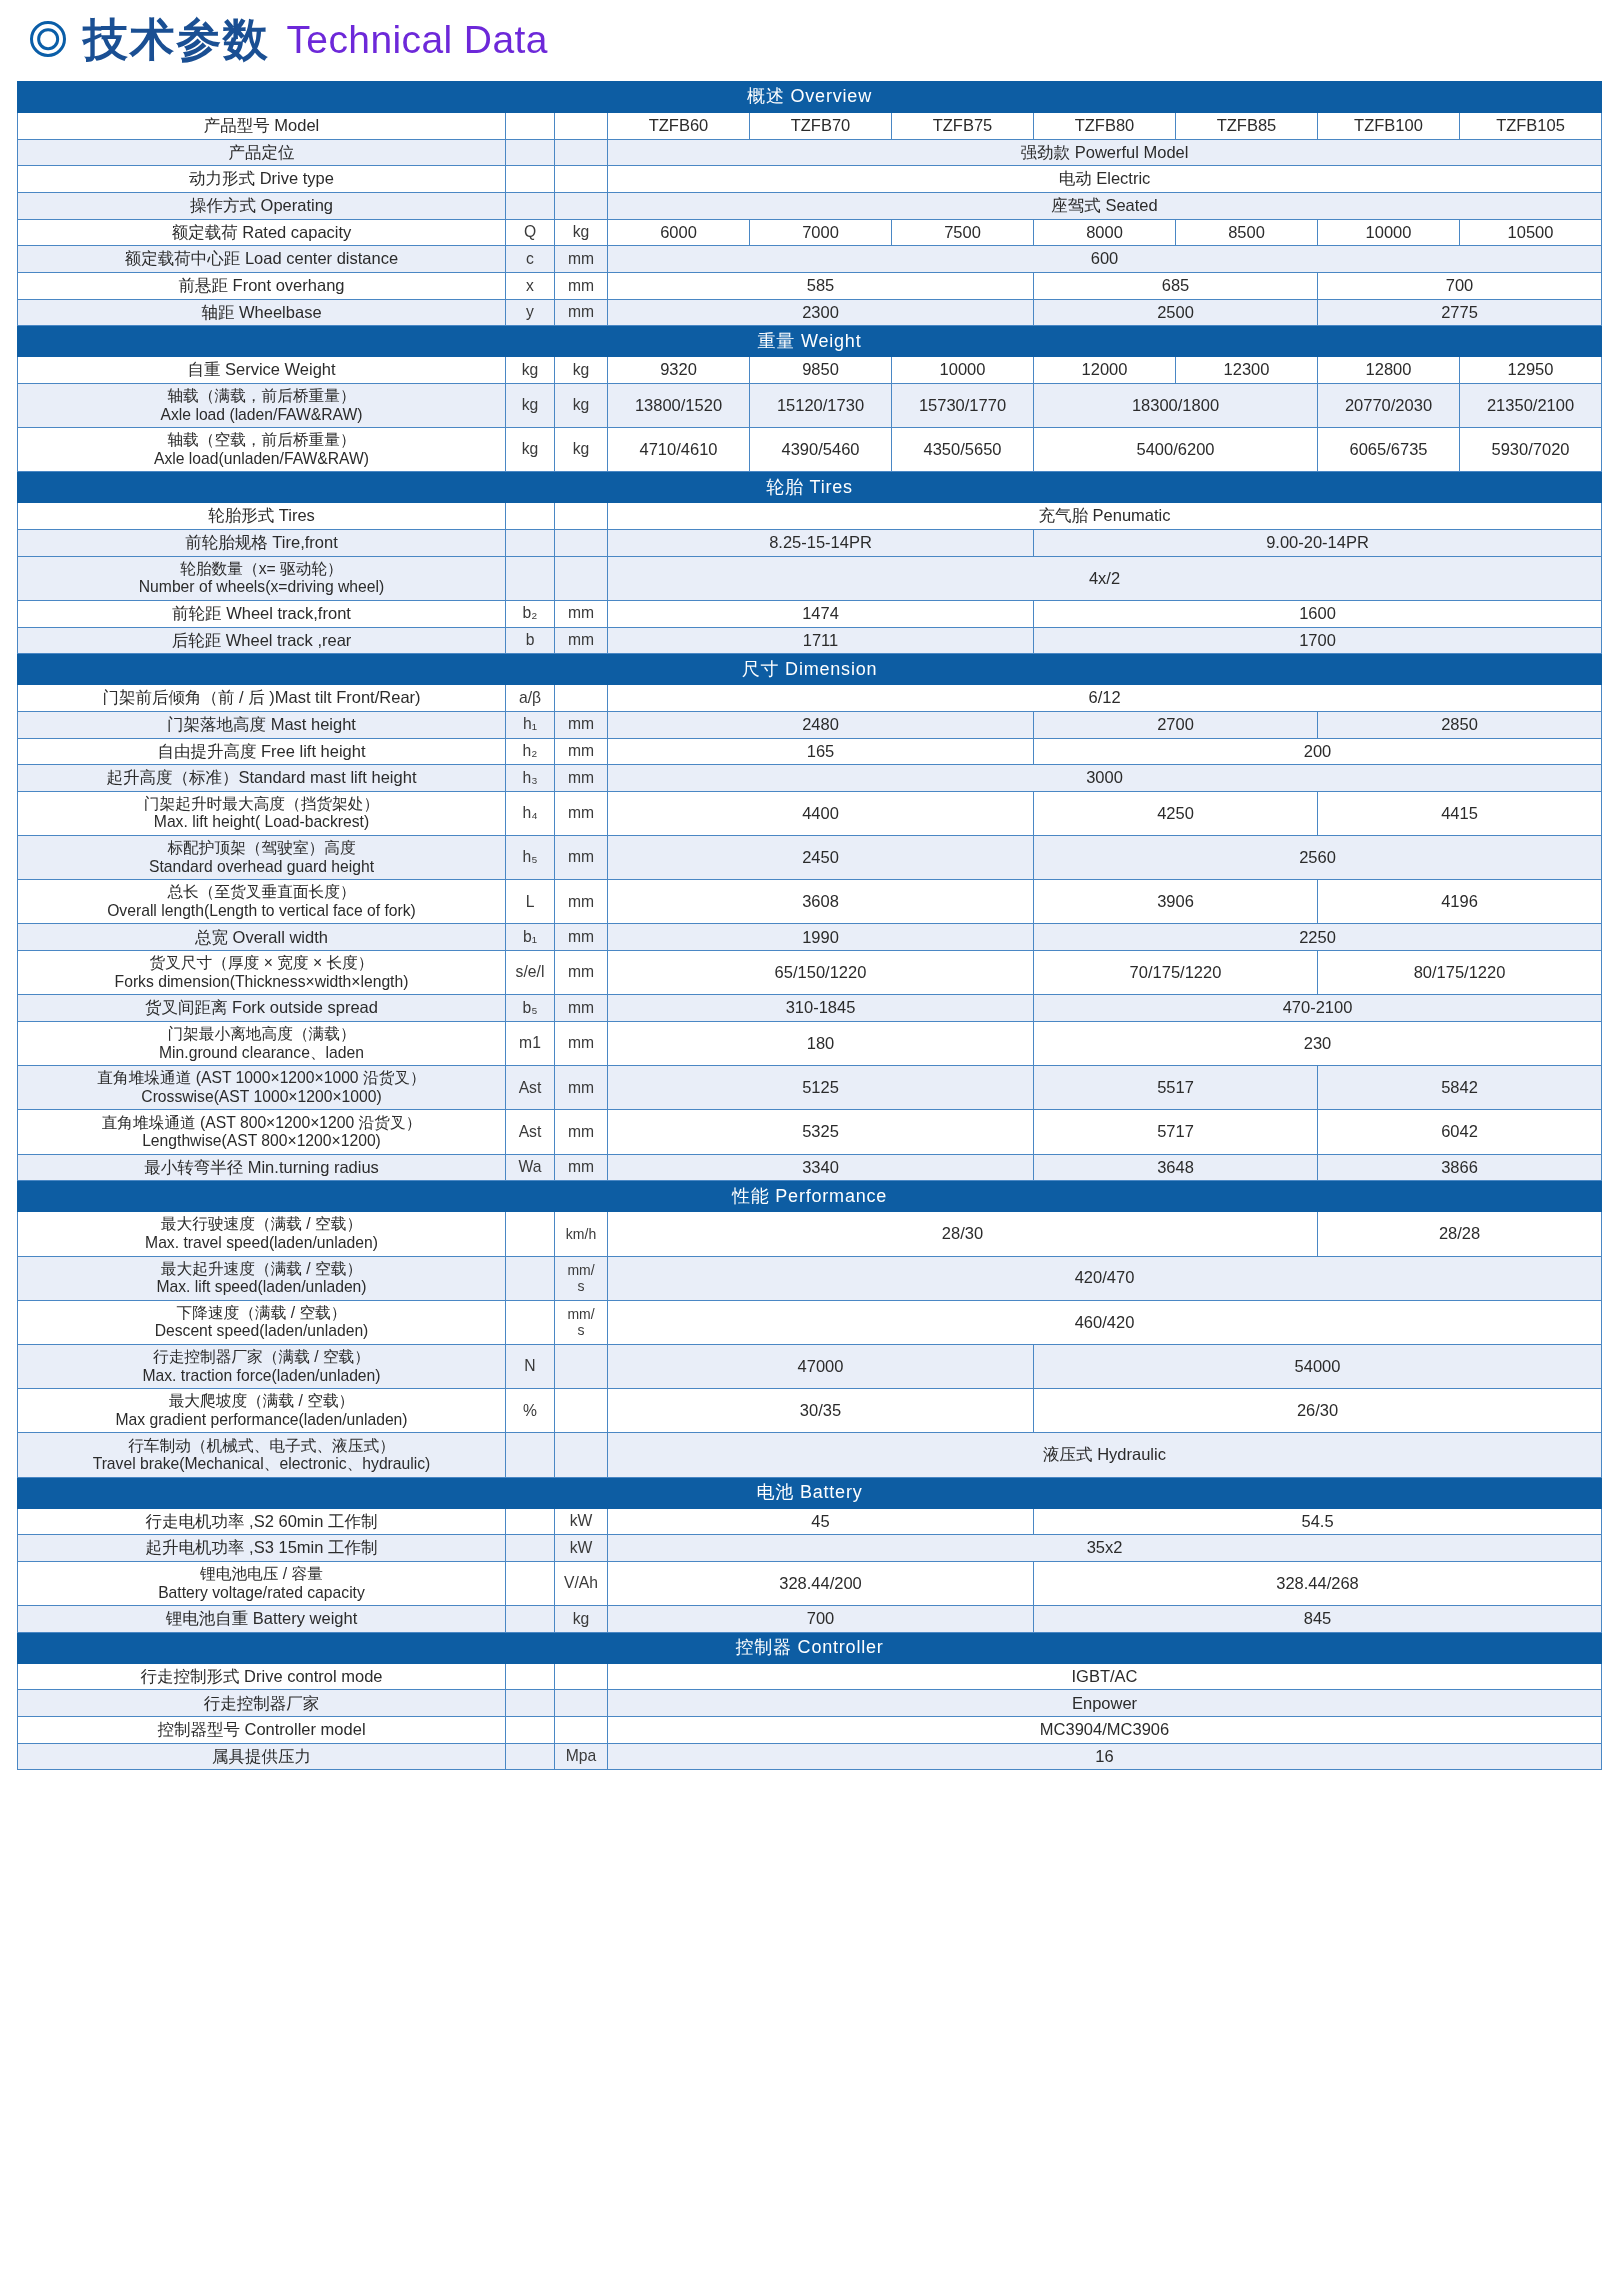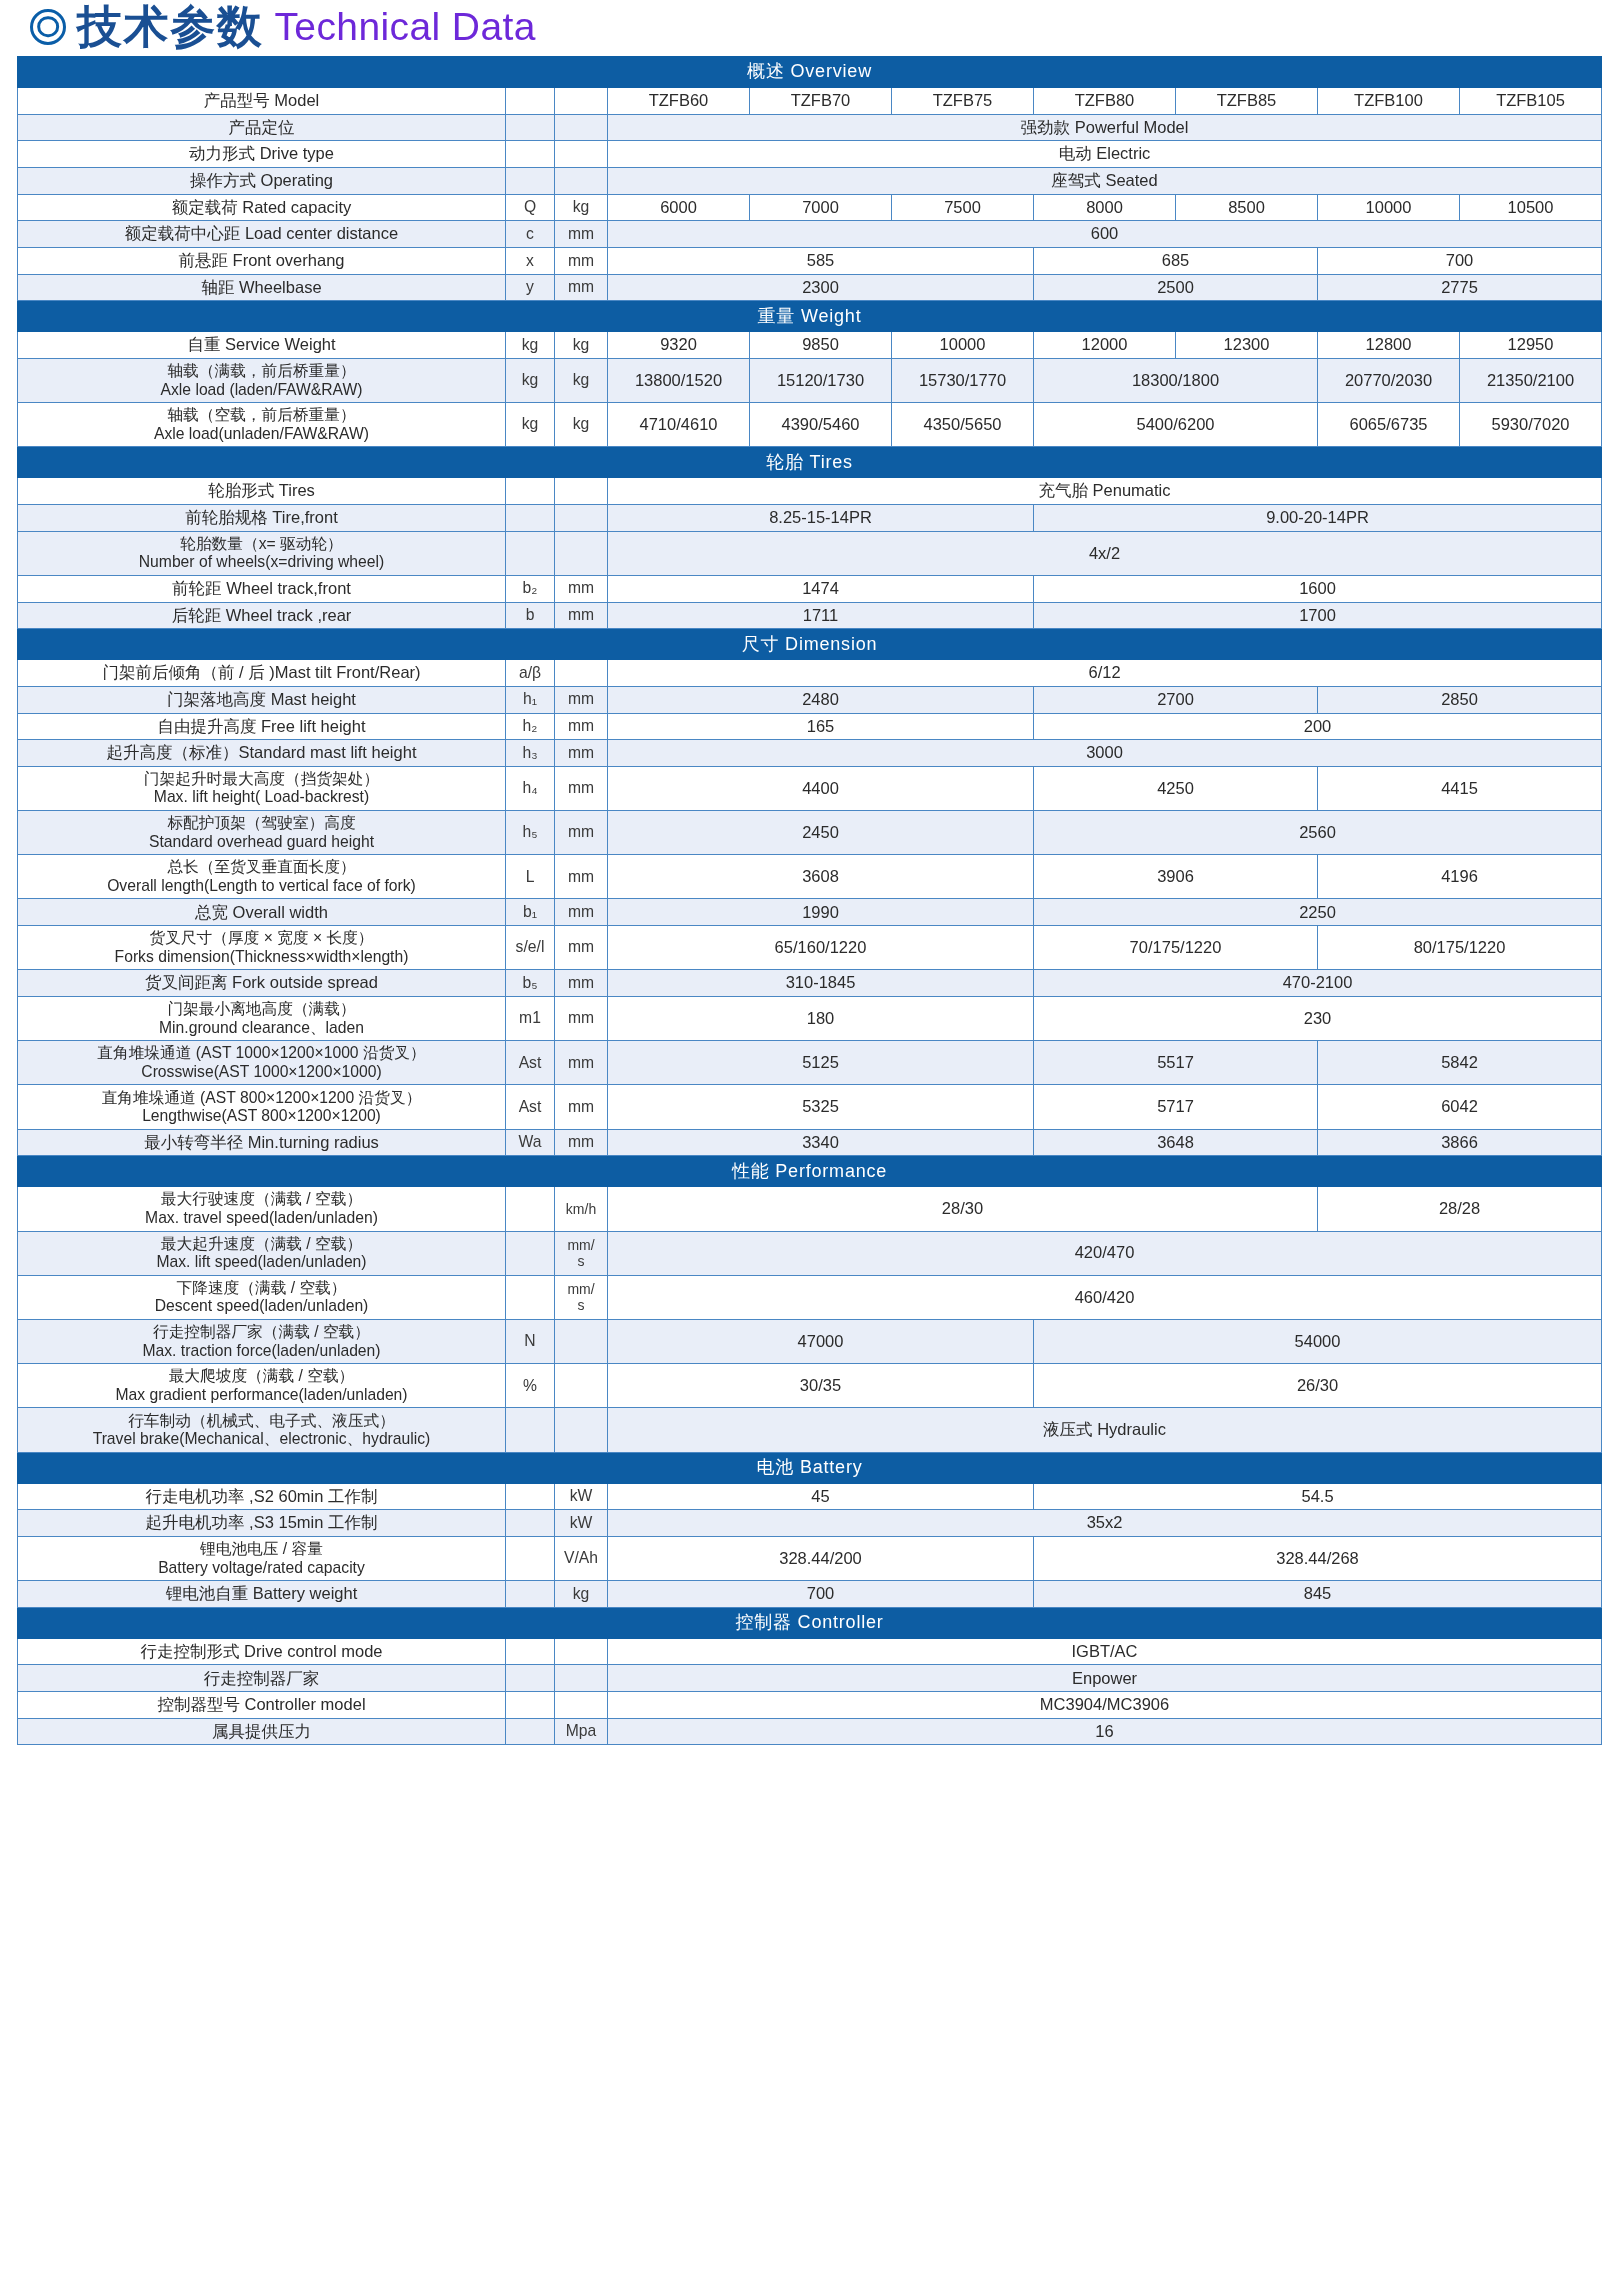--- a/index.html
+++ b/index.html
@@ -8,23 +8,23 @@
     width: 1614px;
     background: #ffffff;
     font-family: "Liberation Sans", "DejaVu Sans", sans-serif;
   }
   body { padding: 0 0 31px 0; }
 
   
   .title-bar {
     display: flex;
     align-items: center;
-    gap: 11px;
+    gap: 17px;
     padding: 14px 0 17px 30px;
-    height: 56px;
+    height: 81px;
   }
   .title-ring {
     width: 36px; height: 36px;
     border: 3.1px solid #0a5ea8;
     border-radius: 50%;
     position: relative;
     flex: 0 0 auto;
   }
   .title-ring::after {
     content: "";
@@ -368,21 +368,21 @@
     <td class="val" colspan="4">2250</td>
   </tr>
 
   <tr class="norm">
     <td class="label two-line">
       <span class="l1">货叉尺寸（厚度 × 宽度 × 长度）</span>
       <span class="l2">Forks dimension(Thickness×width×length)</span>
     </td>
     <td class="sym">s/e/l</td>
     <td class="unit">mm</td>
-    <td class="val" colspan="3">65/160/1220</td>
+    <td class="val" colspan="3">65/150/1220</td>
     <td class="val" colspan="2">70/175/1220</td>
     <td class="val" colspan="2">80/175/1220</td>
   </tr>
 
   <tr class="alt">
     <td class="label">货叉间距离 Fork outside spread</td>
     <td class="sym">b₅</td>
     <td class="unit">mm</td>
     <td class="val" colspan="3">310-1845</td>
     <td class="val" colspan="4">470-2100</td>

